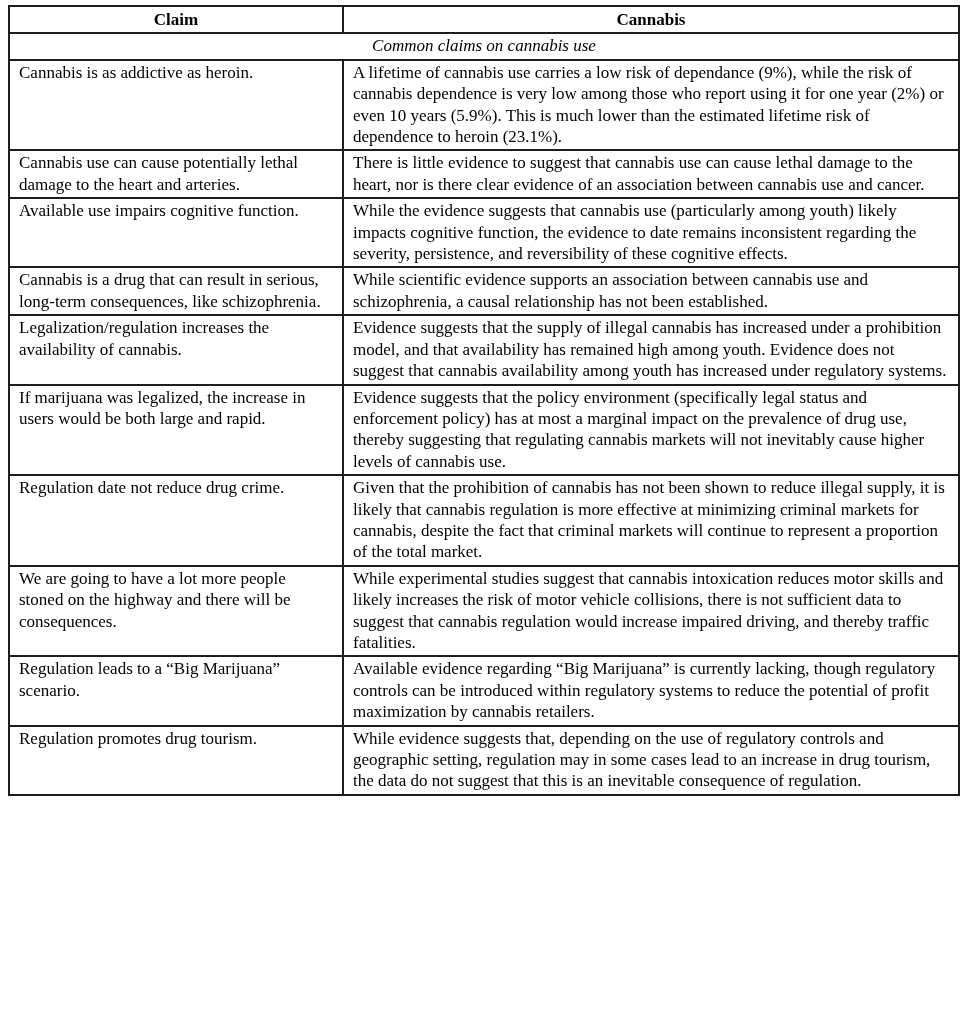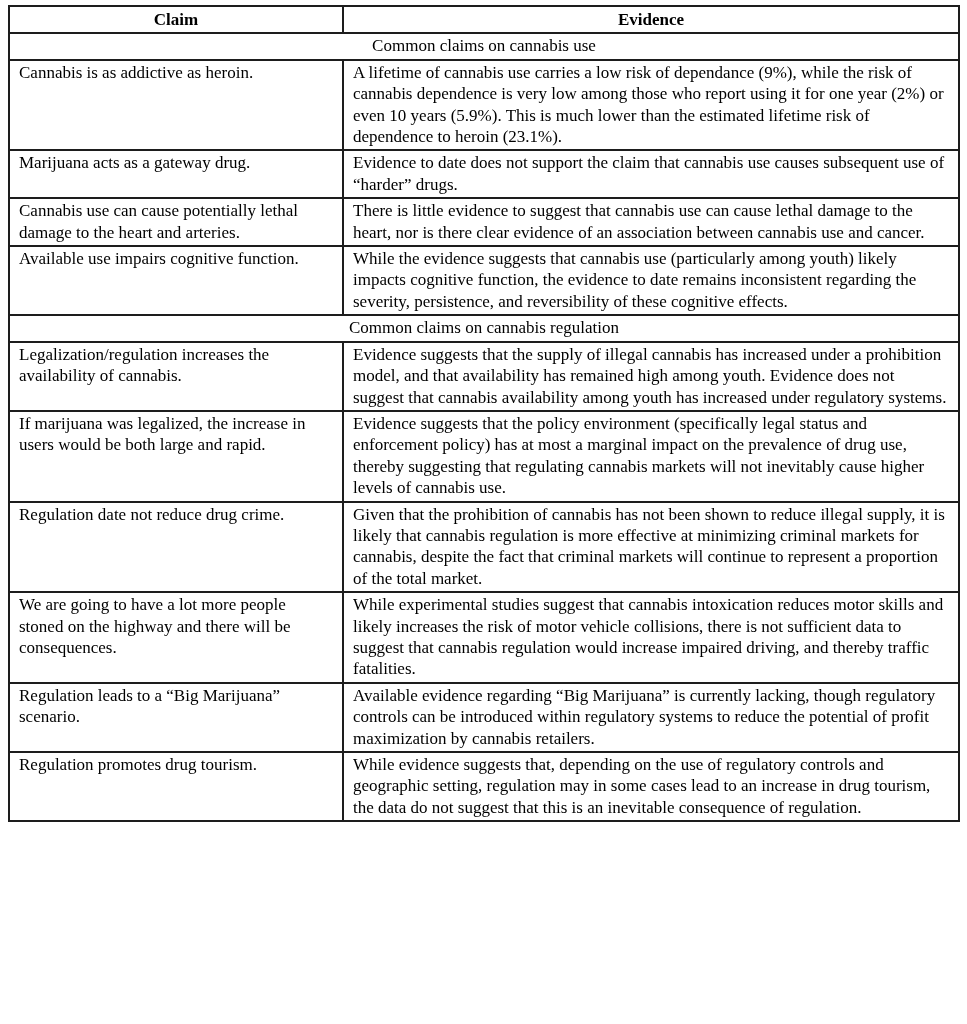--- a/index.html
+++ b/index.html
@@ -34,62 +34,60 @@
     padding: 1px 9px 2px 9px;
     overflow: hidden;
   }
   table.claims-table th {
     font-weight: bold;
     text-align: center;
     padding: 2px 4px;
   }
   td.section-title {
     text-align: center;
+    font-style: italic;
     padding: 1px 4px;
   }
   td.claim-cell   { }
   td.evidence-cell{ }
 </style>
 </head>
 <body>
 
 <div class="page">
   <table class="claims-table">
     <colgroup>
       <col class="claim-col">
       <col class="evidence-col">
     </colgroup>
     <thead>
       <tr>
         <th>Claim</th>
-        <th>Evidence</th>
+        <th>Cannabis</th>
       </tr>
     </thead>
     <tbody>
       <tr>
         <td class="section-title" colspan="2">Common claims on cannabis use</td>
       </tr>
       <tr>
         <td class="claim-cell">Cannabis is as addictive as heroin.</td>
         <td class="evidence-cell">A lifetime of cannabis use carries a low risk of dependance (9%), while the risk of cannabis dependence is very low among those who report using it for one year (2%) or even 10 years (5.9%). This is much lower than the estimated lifetime risk of dependence to heroin (23.1%).</td>
       </tr>
       <tr>
-        <td class="claim-cell">Marijuana acts as a gateway drug.</td>
-        <td class="evidence-cell">Evidence to date does not support the claim that cannabis use causes subsequent use of “harder” drugs.</td>
-      </tr>
-      <tr>
         <td class="claim-cell">Cannabis use can cause potentially lethal damage to the heart and arteries.</td>
         <td class="evidence-cell">There is little evidence to suggest that cannabis use can cause lethal damage to the heart, nor is there clear evidence of an association between cannabis use and cancer.</td>
       </tr>
       <tr>
         <td class="claim-cell">Available use impairs cognitive function.</td>
         <td class="evidence-cell">While the evidence suggests that cannabis use (particularly among youth) likely impacts cognitive function, the evidence to date remains inconsistent regarding the severity, persistence, and reversibility of these cognitive effects.</td>
       </tr>
       <tr>
-        <td class="section-title" colspan="2">Common claims on cannabis regulation</td>
+        <td class="claim-cell">Cannabis is a drug that can result in serious, long-term consequences, like schizophrenia.</td>
+        <td class="evidence-cell">While scientific evidence supports an association between cannabis use and schizophrenia, a causal relationship has not been established.</td>
       </tr>
       <tr>
         <td class="claim-cell">Legalization/regulation increases the availability of cannabis.</td>
         <td class="evidence-cell">Evidence suggests that the supply of illegal cannabis has increased under a prohibition model, and that availability has remained high among youth. Evidence does not suggest that cannabis availability among youth has increased under regulatory systems.</td>
       </tr>
       <tr>
         <td class="claim-cell">If marijuana was legalized, the increase in users would be both large and rapid.</td>
         <td class="evidence-cell">Evidence suggests that the policy environment (specifically legal status and enforcement policy) has at most a marginal impact on the prevalence of drug use, thereby suggesting that regulating cannabis markets will not inevitably cause higher levels of cannabis use.</td>
       </tr>
       <tr>

